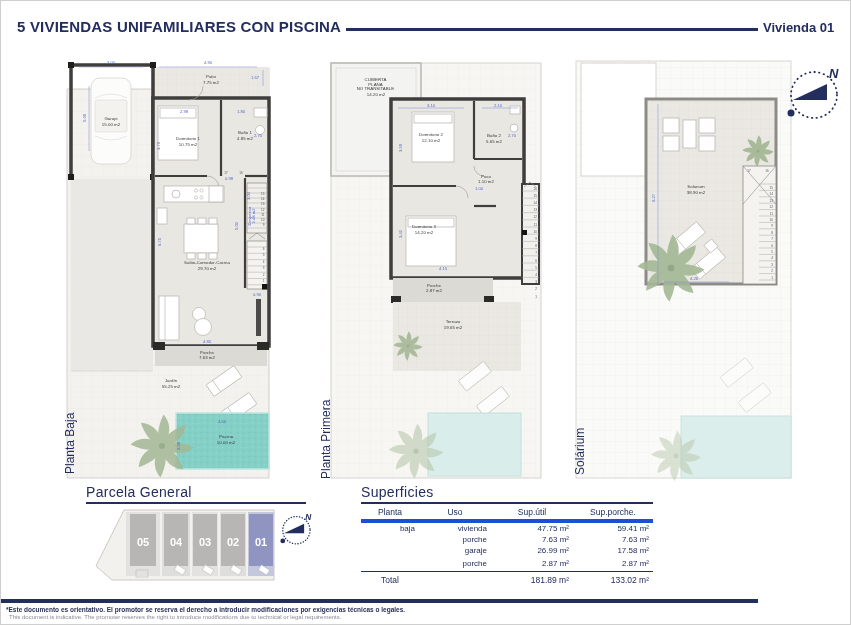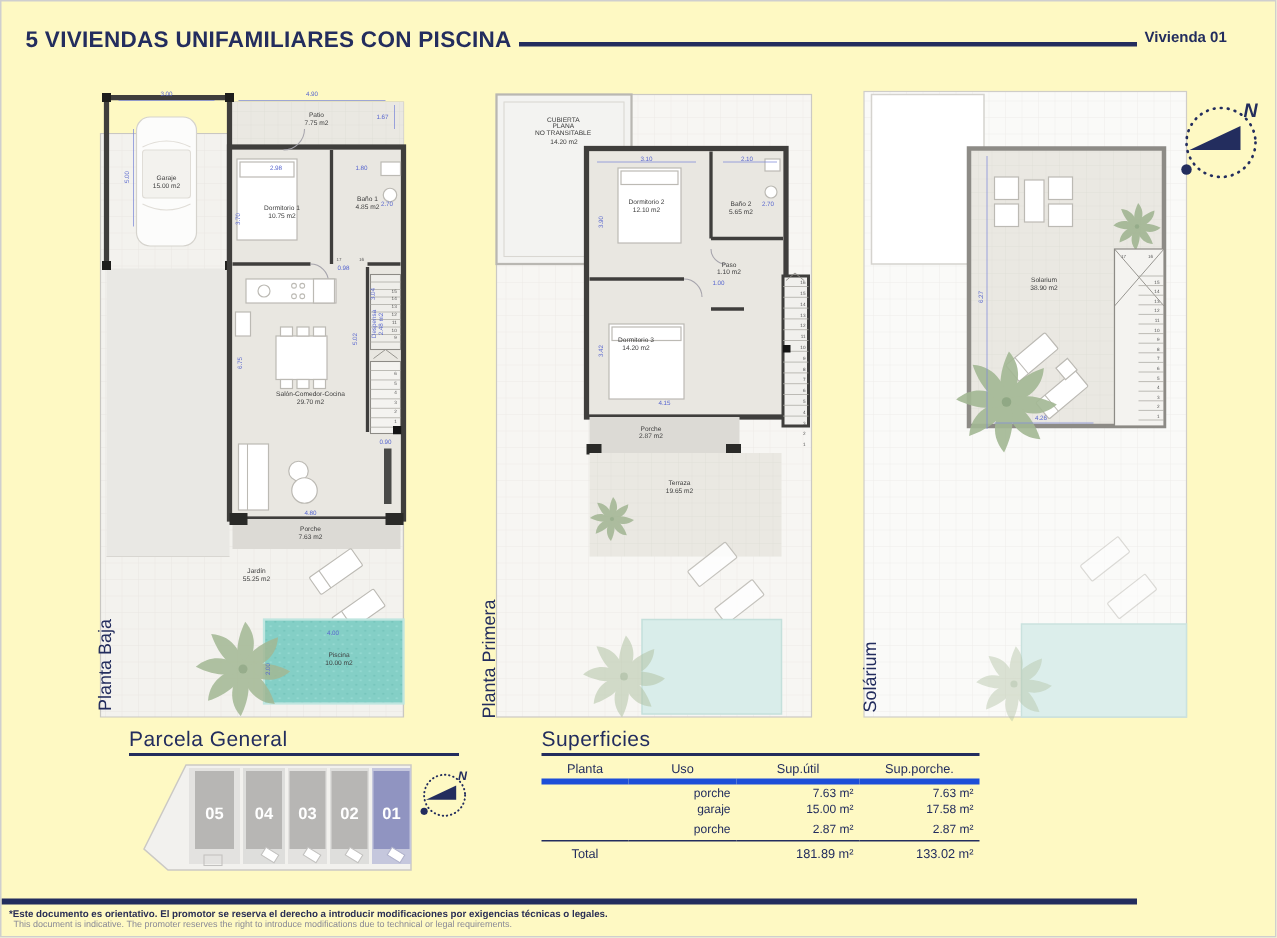--- a/index.html
+++ b/index.html
@@ -1,20 +1,20 @@
 <!DOCTYPE html>
 <html><head>
 <meta charset="utf-8">
 <style>
   html,body{margin:0;padding:0;background:#e8e8e8;}
-  .page{position:relative;width:851px;height:625px;background:#fef9c3;border:1px solid #cfcfcf;
+  .page{position:relative;width:851px;height:625px;background:#ffffff;border:1px solid #cfcfcf;
         font-family:"Liberation Sans",sans-serif;overflow:hidden;box-sizing:border-box;padding-left:16px;}
   .hdr-title{position:absolute;left:16px;top:17px;font-size:15px;font-weight:bold;color:#232d5e;letter-spacing:.2px;}
   .hdr-line{position:absolute;left:345px;top:27px;width:412px;height:3px;background:#232d5e;}
-  .hdr-unit{position:absolute;left:762px;top:19px;font-size:10px;font-weight:bold;color:#232d5e;}
+  .hdr-unit{position:absolute;left:762px;top:19px;font-size:13px;font-weight:bold;color:#232d5e;}
   .vlabel{position:absolute;color:#232d5e;font-size:12px;white-space:nowrap;
           transform:rotate(-90deg);transform-origin:0 0;}
   .plan{position:absolute;}
   .sec-title{position:absolute;font-size:14px;color:#232d5e;letter-spacing:.3px;}
   .sec-rule{position:absolute;height:2px;background:#232d5e;}
   .sup-table{position:absolute;left:360px;top:505px;width:292px;border-collapse:collapse;
              font-size:8px;color:#232d5e;}
   .sup-table td{padding:1px 4px;text-align:right;white-space:nowrap;}
   .sup-table tr.hd td{text-align:center;font-size:8.5px;border-bottom:4px solid #1d4ed8;padding-bottom:2px;}
   .sup-table tr.gap td{padding:2px 0 0 0;}
@@ -495,29 +495,35 @@
         <col style="width:80px">
       </colgroup>
     <tbody>
         <tr class="hd">
       <td>Planta</td>
       <td>Uso</td>
       <td>Sup.útil</td>
       <td>Sup.porche.</td>
     </tr>
     <tr>
+          <td>baja</td>
+          <td>vivienda</td>
+          <td>47.75 m²</td>
+          <td>59.41 m²</td>
+        </tr>
+    <tr>
           <td></td>
           <td>porche</td>
           <td>7.63 m²</td>
           <td>7.63 m²</td>
         </tr>
     <tr>
           <td></td>
           <td>garaje</td>
-          <td>15.00 m²</td>
+          <td>26.99 m²</td>
           <td>17.58 m²</td>
         </tr>
     <tr class="gap">
           <td colspan="4"></td>
         </tr>
     <tr>
           <td></td>
           <td>porche</td>
           <td>2.87 m²</td>
           <td>2.87 m²</td>

